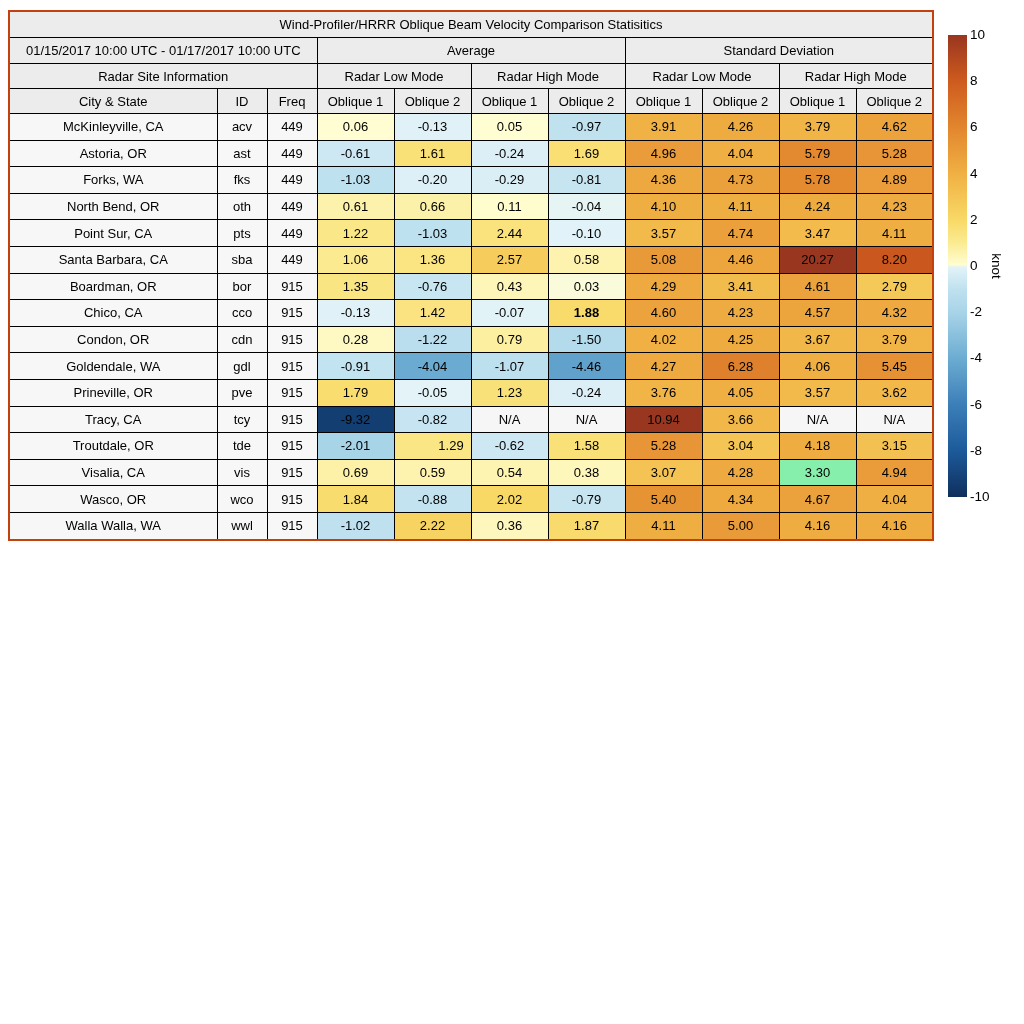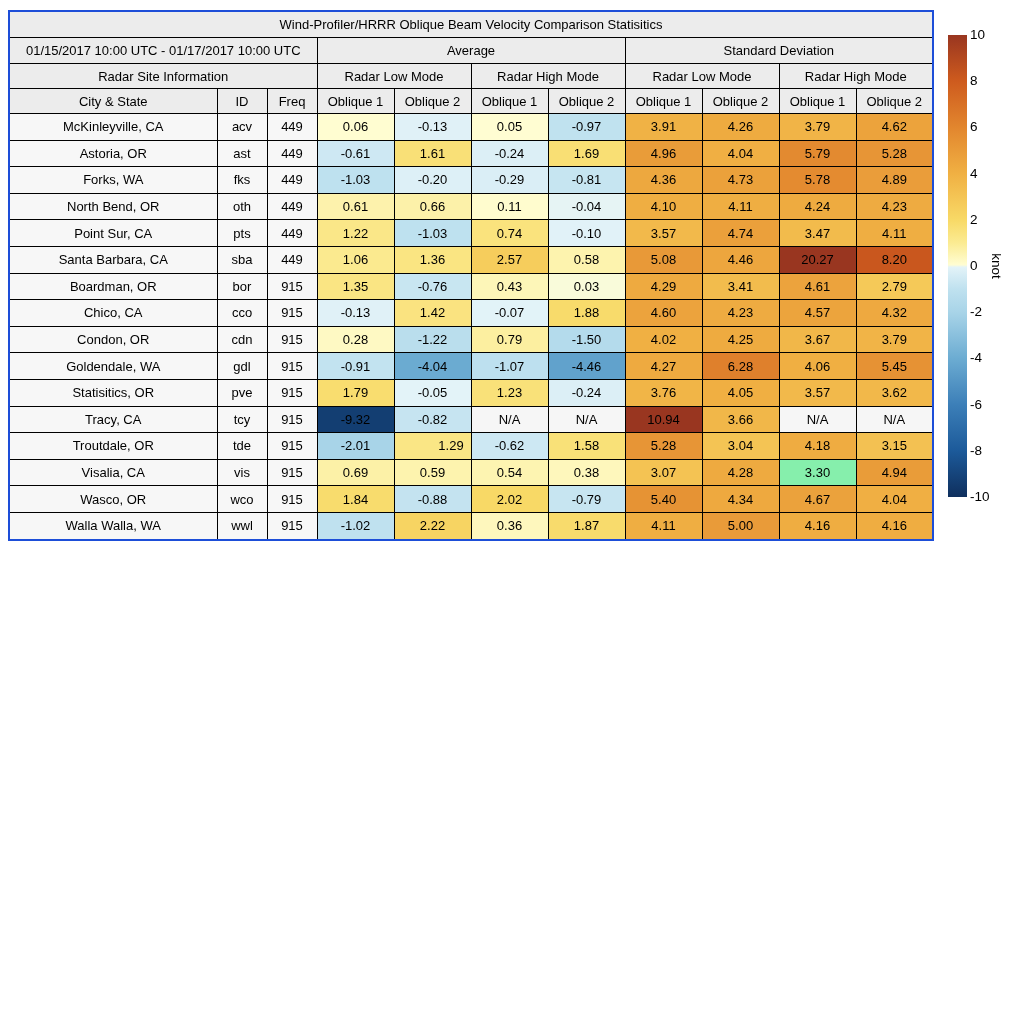--- a/index.html
+++ b/index.html
@@ -5,21 +5,21 @@
   html,body{margin:0;padding:0;}
   body{
     width:1024px;height:1024px;background:#ffffff;position:relative;
     font-family:"Liberation Sans", sans-serif;color:#000;
     -webkit-font-smoothing:antialiased;
   }
   .figure{position:absolute;left:0;top:0;width:1024px;height:1024px;}
   table.stats{
     position:absolute;left:8px;top:10px;width:924px;
     border-collapse:collapse;table-layout:fixed;
-    font-size:13px;border:2px solid #1d4ed8;
+    font-size:13px;border:2px solid #c2410c;
   }
   table.stats th, table.stats td{
     border:1px solid #000;text-align:center;vertical-align:middle;
     padding:0;overflow:hidden;white-space:nowrap;font-weight:normal;
   }
   thead th{background:#ececec;}
   tr.title-row th{height:25px;font-size:13px;}
   tr.row-groups th{height:25px;}
   tr.row-modes th{height:24px;}
   tr.row-cols th{height:24px;}
@@ -142,21 +142,21 @@
           <td class="val" style="background: rgb(239, 174, 66);">4.11</td>
           <td class="val" style="background: rgb(238, 171, 64);">4.24</td>
           <td class="val" style="background: rgb(238, 171, 65);">4.23</td>
         </tr>
         <tr>
           <td class="lbl">Point Sur, CA</td>
           <td class="lbl">pts</td>
           <td class="lbl">449</td>
           <td class="val" style="background: rgb(250, 231, 136);">1.22</td>
           <td class="val" style="background: rgb(190, 225, 239);">-1.03</td>
-          <td class="val" style="background: rgb(250, 227, 125);">0.74</td>
+          <td class="val" style="background: rgb(250, 227, 125);">2.44</td>
           <td class="val" style="background: rgb(225, 242, 248);">-0.10</td>
           <td class="val" style="background: rgb(242, 185, 75);">3.57</td>
           <td class="val" style="background: rgb(235, 160, 59);">4.74</td>
           <td class="val" style="background: rgb(242, 187, 76);">3.47</td>
           <td class="val" style="background: rgb(239, 174, 66);">4.11</td>
         </tr>
         <tr>
           <td class="lbl">Santa Barbara, CA</td>
           <td class="lbl">sba</td>
           <td class="lbl">449</td>
@@ -182,21 +182,21 @@
           <td class="val" style="background: rgb(236, 163, 61);">4.61</td>
           <td class="val" style="background: rgb(245, 201, 88);">2.79</td>
         </tr>
         <tr>
           <td class="lbl">Chico, CA</td>
           <td class="lbl">cco</td>
           <td class="lbl">915</td>
           <td class="val" style="background: rgb(224, 241, 247);">-0.13</td>
           <td class="val" style="background: rgb(250, 227, 128);">1.42</td>
           <td class="val" style="background: rgb(226, 243, 248);">-0.07</td>
-          <td class="val" style="background: rgb(248, 219, 107);">1.88</td>
+          <td class="val" style="background: rgb(248, 219, 107); font-weight: bold;">1.88</td>
           <td class="val" style="background: rgb(236, 163, 61);">4.60</td>
           <td class="val" style="background: rgb(238, 171, 65);">4.23</td>
           <td class="val" style="background: rgb(236, 164, 61);">4.57</td>
           <td class="val" style="background: rgb(238, 169, 64);">4.32</td>
         </tr>
         <tr>
           <td class="lbl">Condon, OR</td>
           <td class="lbl">cdn</td>
           <td class="lbl">915</td>
           <td class="val" style="background: rgb(254, 249, 195);">0.28</td>
@@ -215,21 +215,21 @@
           <td class="val" style="background: rgb(194, 227, 240);">-0.91</td>
           <td class="val" style="background: rgb(107, 171, 209);">-4.04</td>
           <td class="val" style="background: rgb(189, 224, 239);">-1.07</td>
           <td class="val" style="background: rgb(97, 162, 204);">-4.46</td>
           <td class="val" style="background: rgb(238, 170, 64);">4.27</td>
           <td class="val" style="background: rgb(223, 128, 44);">6.28</td>
           <td class="val" style="background: rgb(240, 175, 66);">4.06</td>
           <td class="val" style="background: rgb(230, 146, 52);">5.45</td>
         </tr>
         <tr>
-          <td class="lbl">Statisitics, OR</td>
+          <td class="lbl">Prineville, OR</td>
           <td class="lbl">pve</td>
           <td class="lbl">915</td>
           <td class="val" style="background: rgb(249, 221, 111);">1.79</td>
           <td class="val" style="background: rgb(227, 243, 248);">-0.05</td>
           <td class="val" style="background: rgb(249, 225, 121);">1.23</td>
           <td class="val" style="background: rgb(220, 239, 246);">-0.24</td>
           <td class="val" style="background: rgb(241, 181, 71);">3.76</td>
           <td class="val" style="background: rgb(240, 175, 66);">4.05</td>
           <td class="val" style="background: rgb(242, 185, 75);">3.57</td>
           <td class="val" style="background: rgb(242, 184, 74);">3.62</td>

